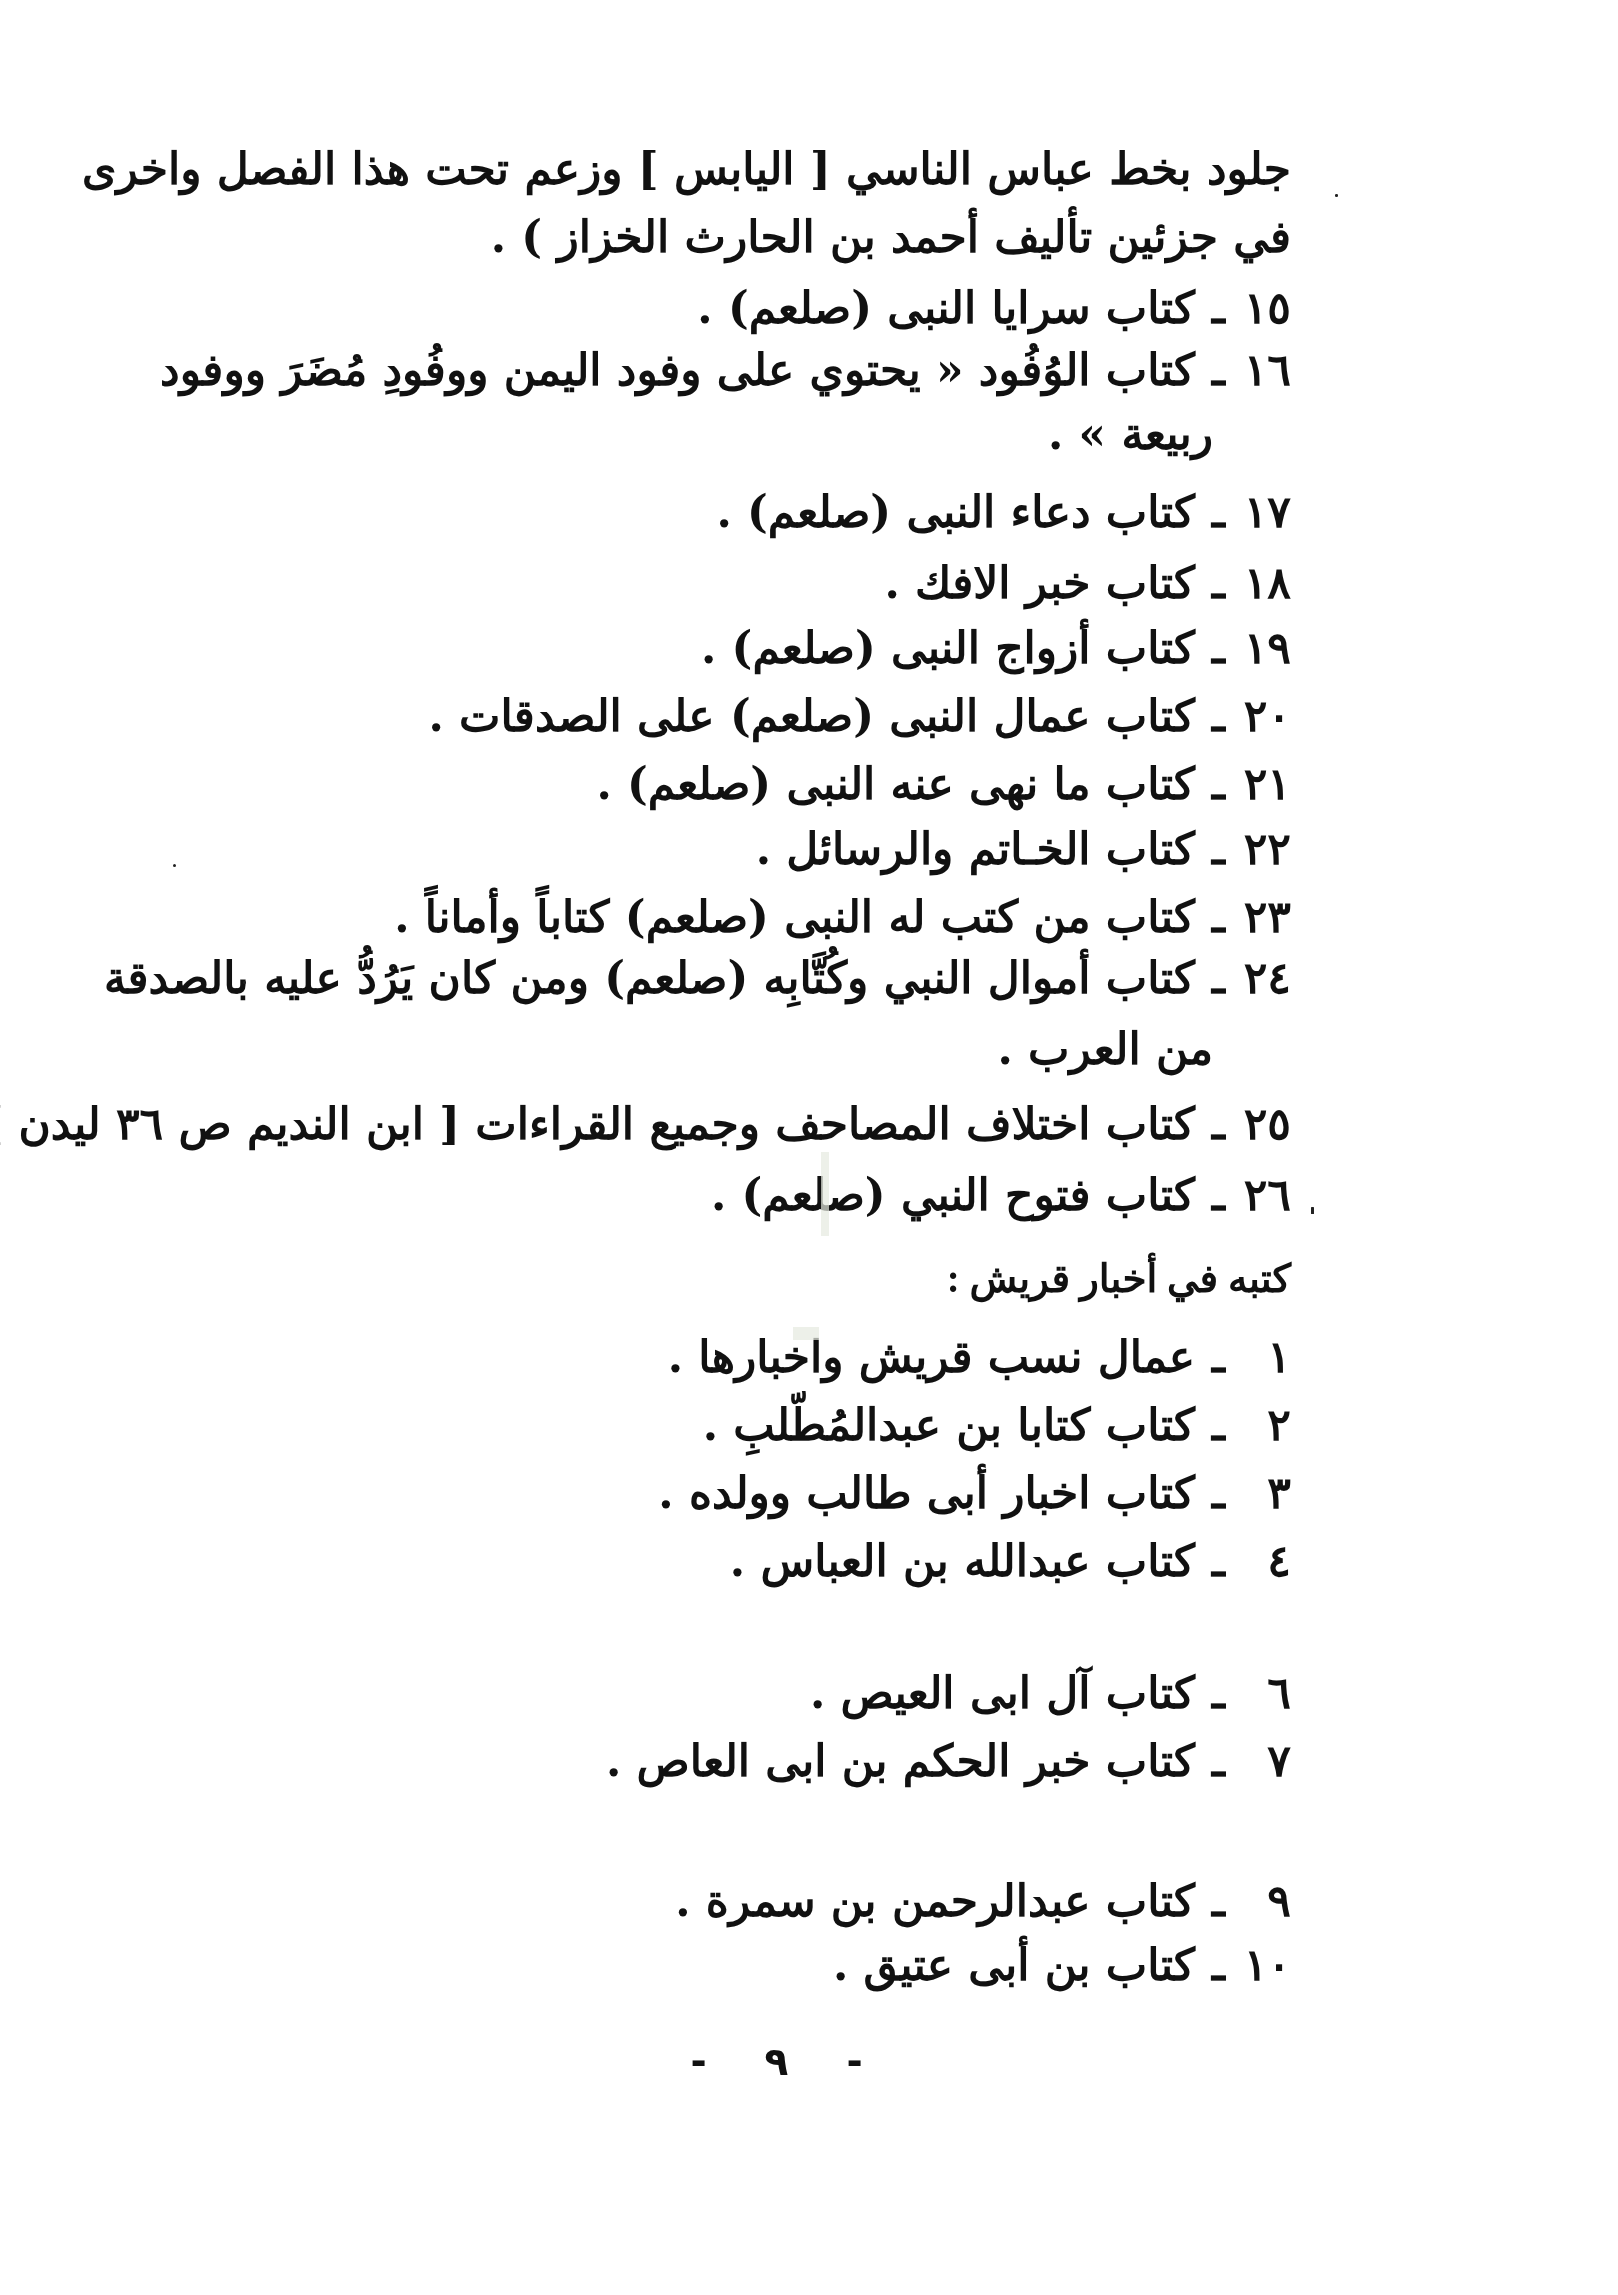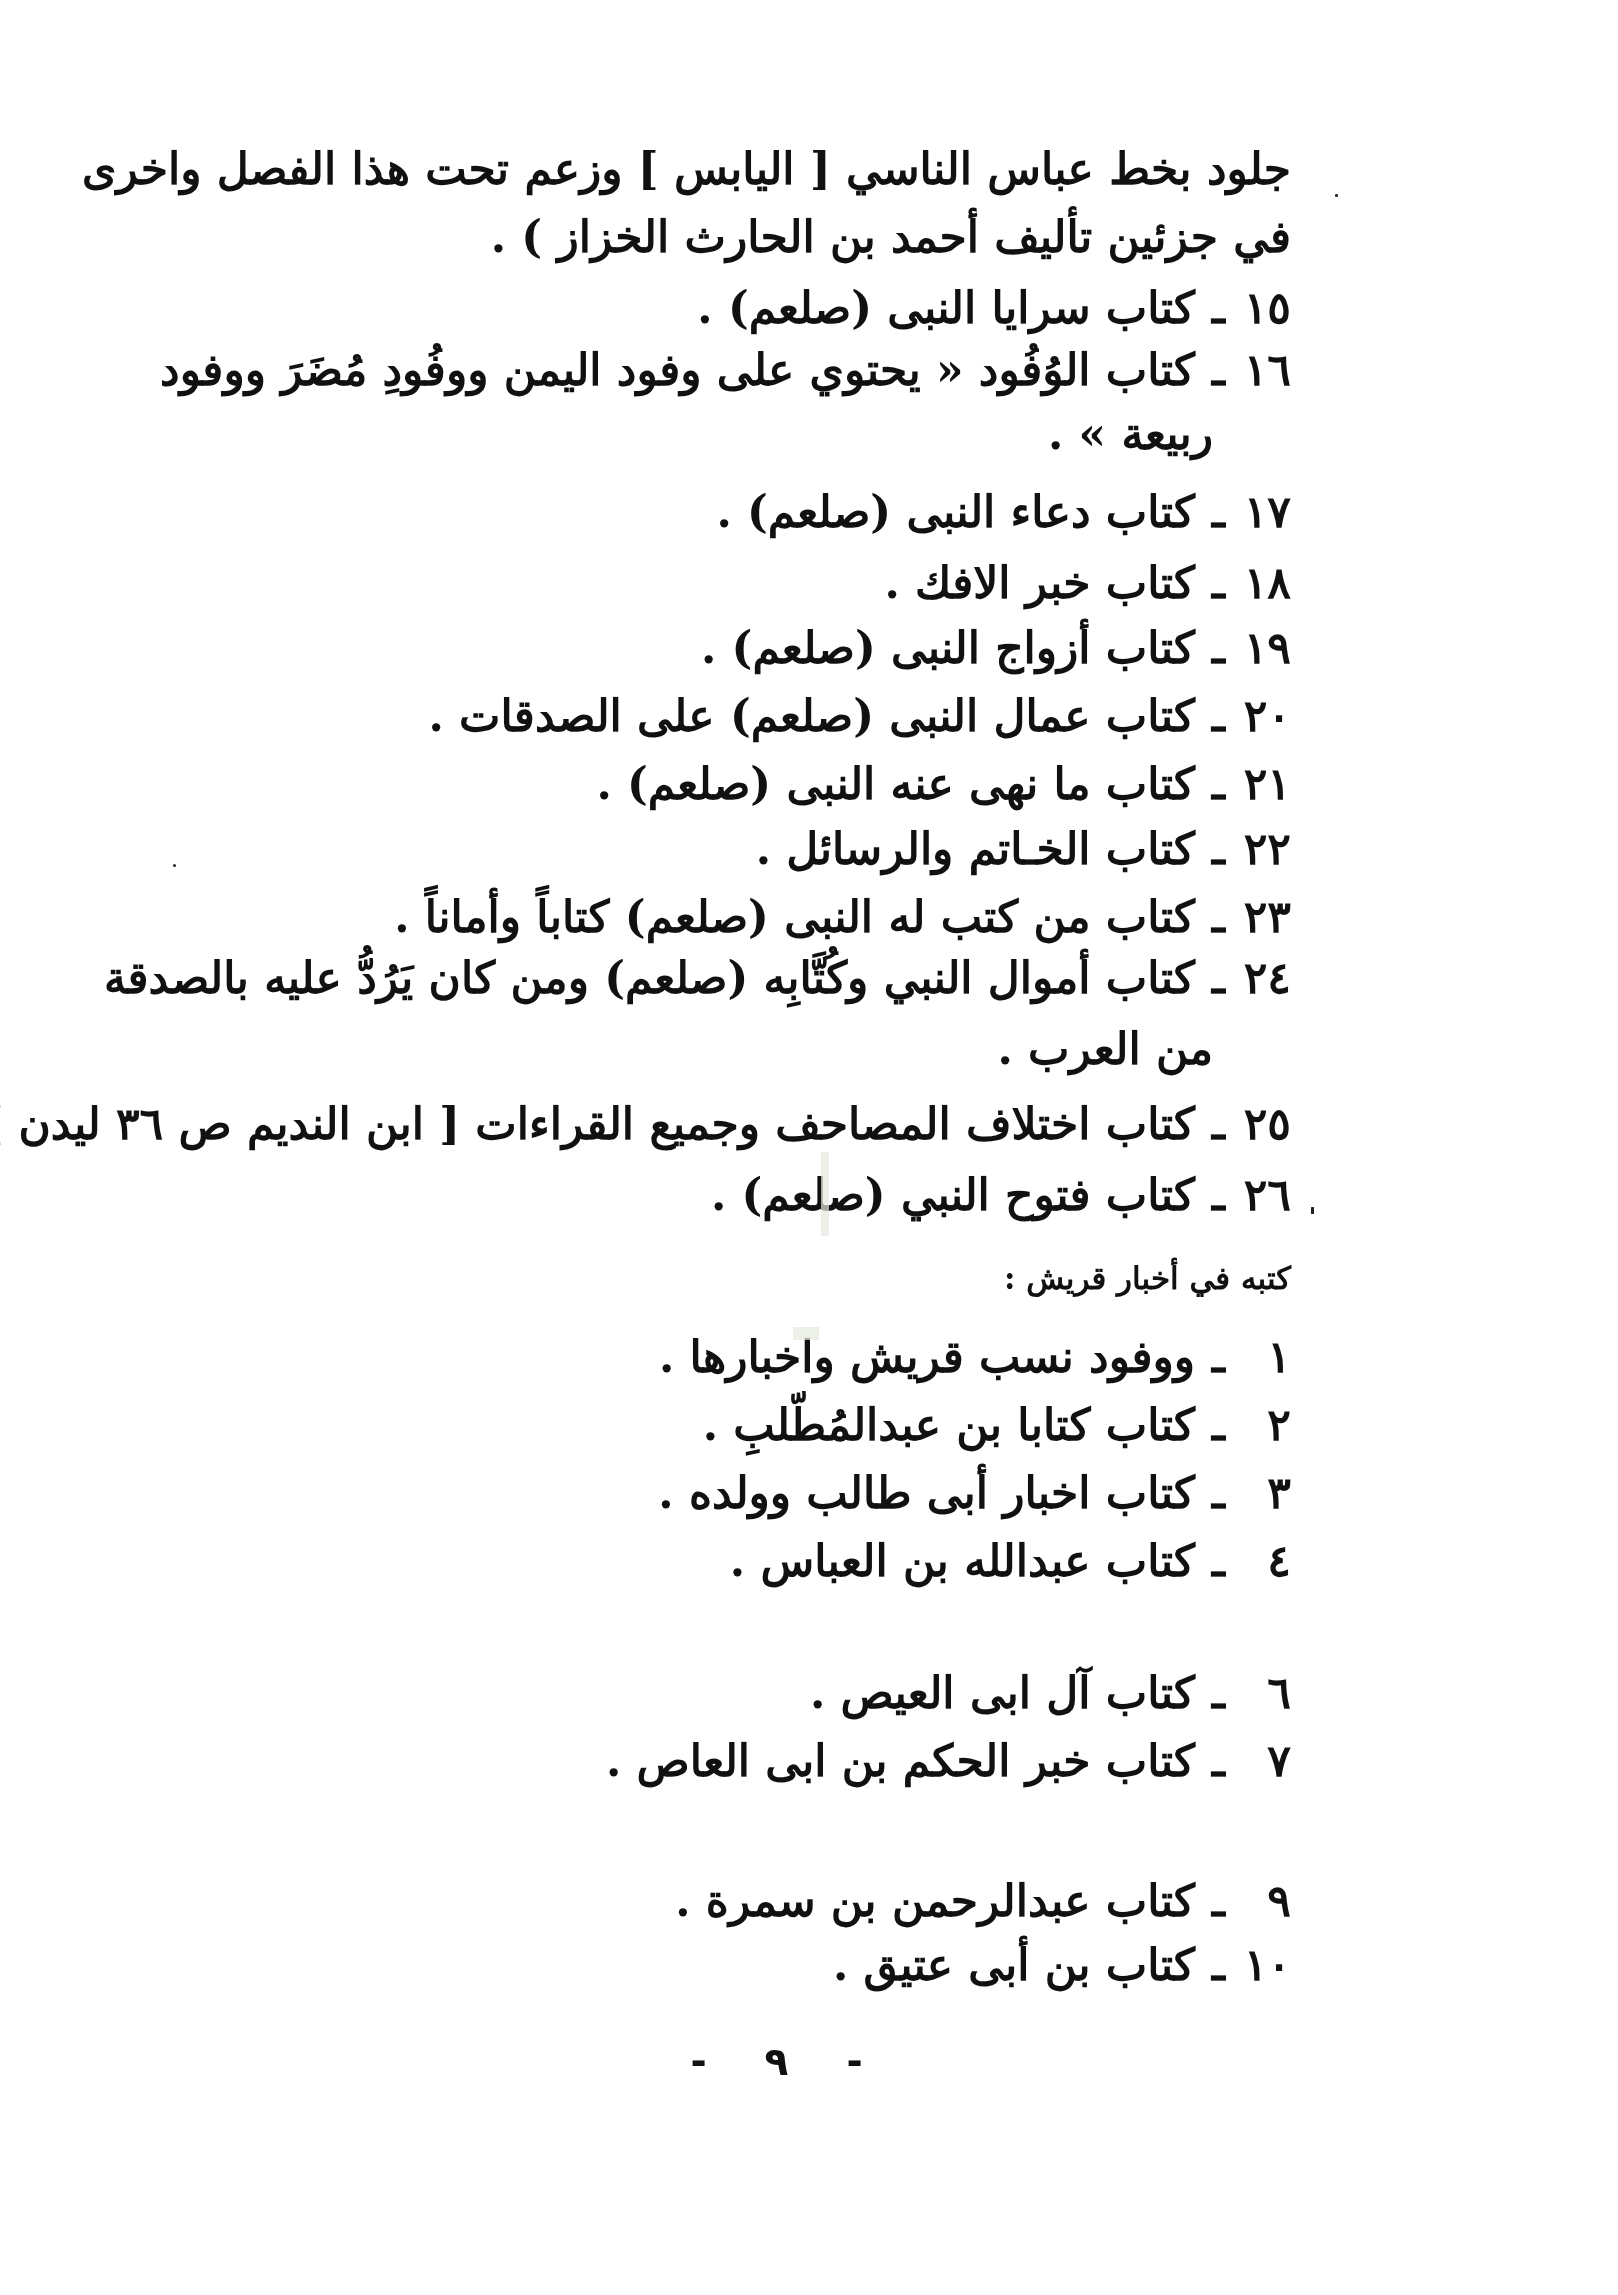--- a/index.html
+++ b/index.html
@@ -13,21 +13,21 @@
     position: absolute; right: 327px; direction: rtl; text-align: right;
     font-size: 44px; line-height: 65px; height: 65px; white-space: nowrap;
     font-weight: bold; letter-spacing: 0;
   }
   .line.full { left: 240px; text-align: justify; text-align-last: justify; }
   .line.cont { right: 327px; }
   .num {
     display: inline-block; min-width: 52px; text-align: right;
   }
   .dash { display: inline-block; margin: 0 14.2px 0 17px; }
-  .heading { font-weight: bold; font-size: 31px; }
+  .heading { font-weight: bold; font-size: 39px; font-family: Liberation Serif, serif; }
   .pagenum {
     position: absolute; top: 2026px; left: 647px; width: 259px; height: 71px;
     direction: rtl; text-align: center; font-size: 39px; line-height: 71px;
     font-family: "DejaVu Sans", sans-serif; font-weight: bold;
   }
   .pagenum span { display: inline-block; }
   .pagenum .pd { margin: 0 58px; }
   .speck { position: absolute; background: #222; border-radius: 50%; }
   .ghost { position: absolute; background: #e6eadf; opacity: 0.7; }
 </style>
@@ -76,21 +76,21 @@
   <div class="line full" style="top:1091px;">
     <span class="num">٢٥</span><span class="dash">ـ</span><span>كتاب اختلاف المصاحف وجميع القراءات [ ابن النديم ص ٣٦ ليدن ] .</span>
   </div>
   <div class="line" style="top:1162px;">
     <span class="num">٢٦</span><span class="dash">ـ</span><span>كتاب فتوح النبي (صلعم) .</span>
   </div>
 
   <div class="line heading" style="top:1246px;">كتبه في أخبار قريش :</div>
 
   <div class="line" style="top:1324px;">
-    <span class="num">١</span><span class="dash">ـ</span><span>ووفود نسب قريش واخبارها .</span>
+    <span class="num">١</span><span class="dash">ـ</span><span>عمال نسب قريش واخبارها .</span>
   </div>
   <div class="line" style="top:1392px;">
     <span class="num">٢</span><span class="dash">ـ</span><span>كتاب كتابا بن عبدالمُطّلبِ .</span>
   </div>
   <div class="line" style="top:1460px;">
     <span class="num">٣</span><span class="dash">ـ</span><span>كتاب اخبار أبى طالب وولده .</span>
   </div>
   <div class="line" style="top:1528px;">
     <span class="num">٤</span><span class="dash">ـ</span><span>كتاب عبدالله بن العباس .</span>
   </div>

